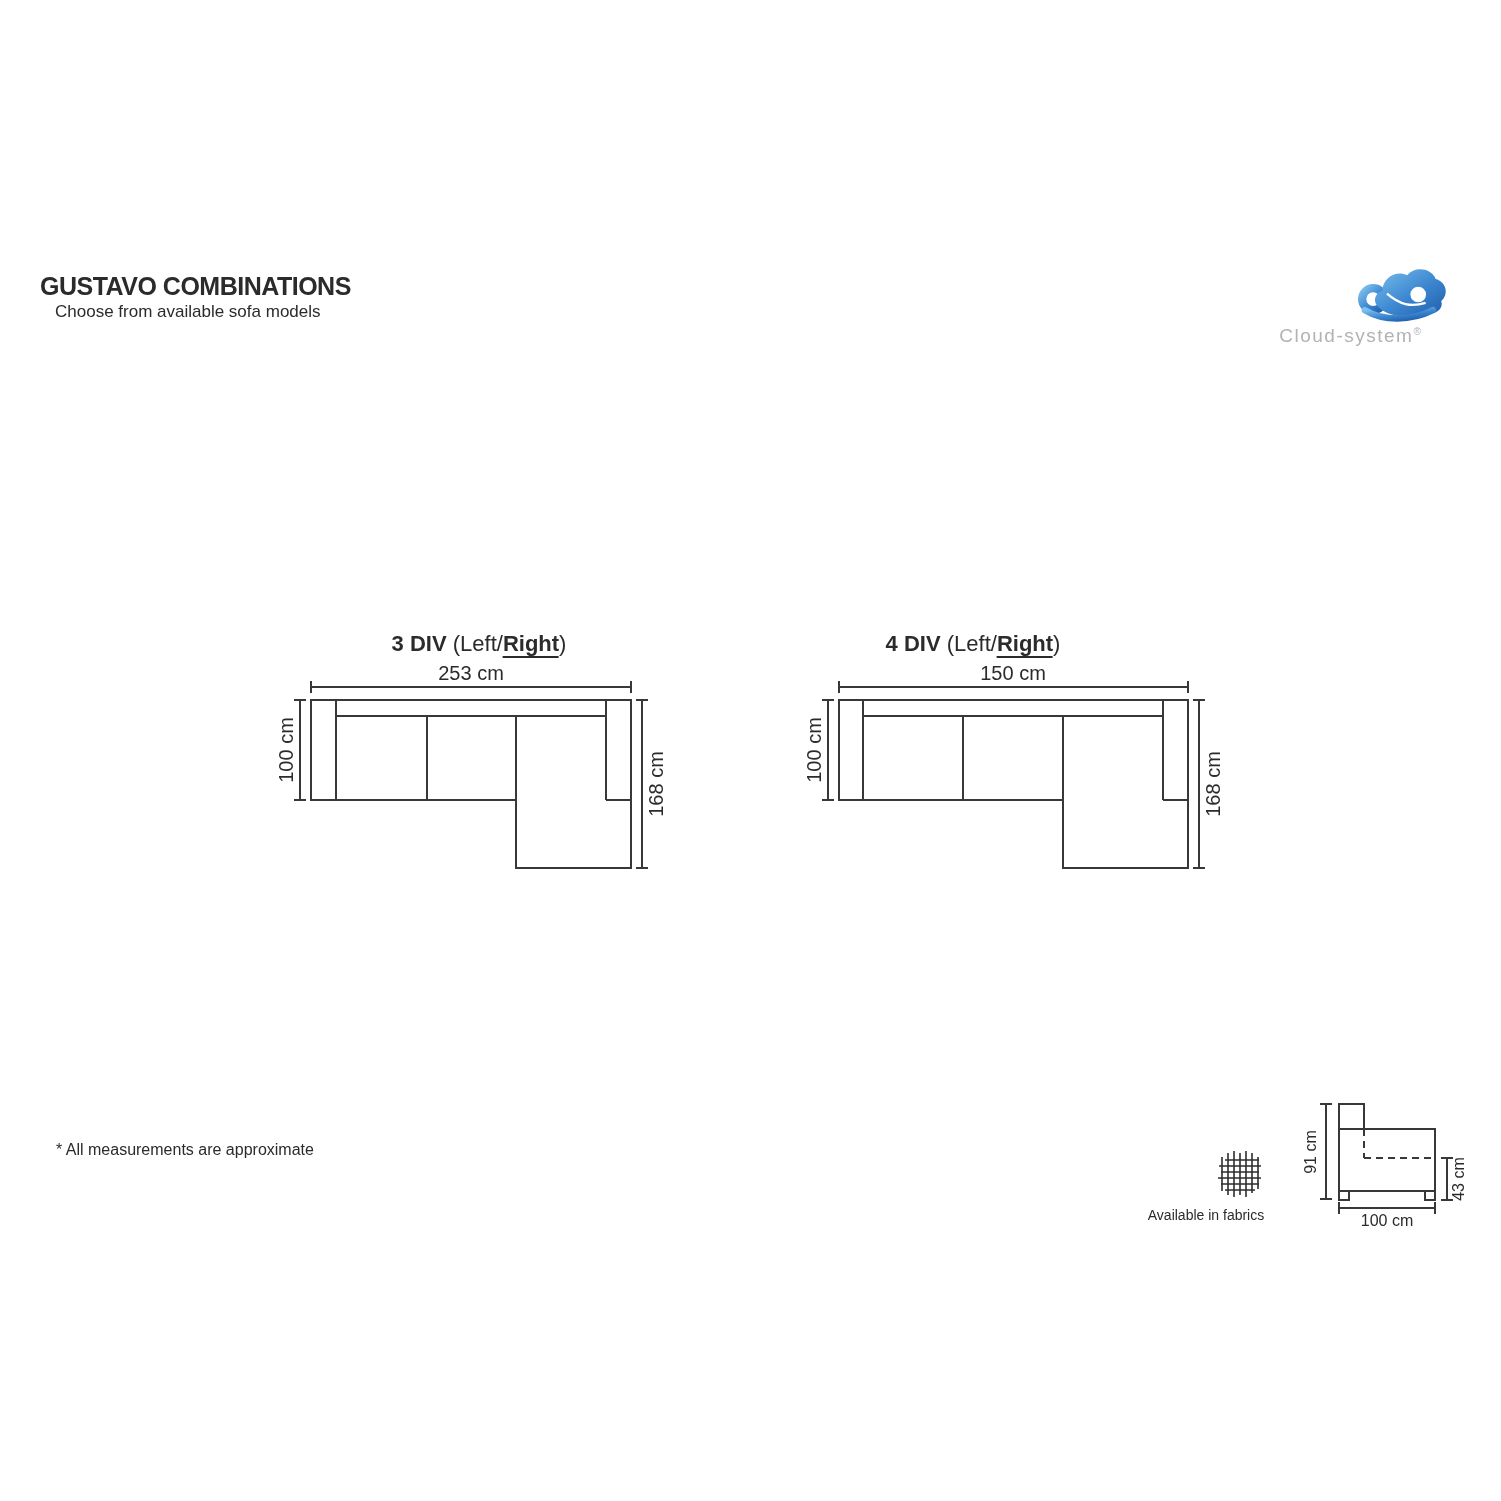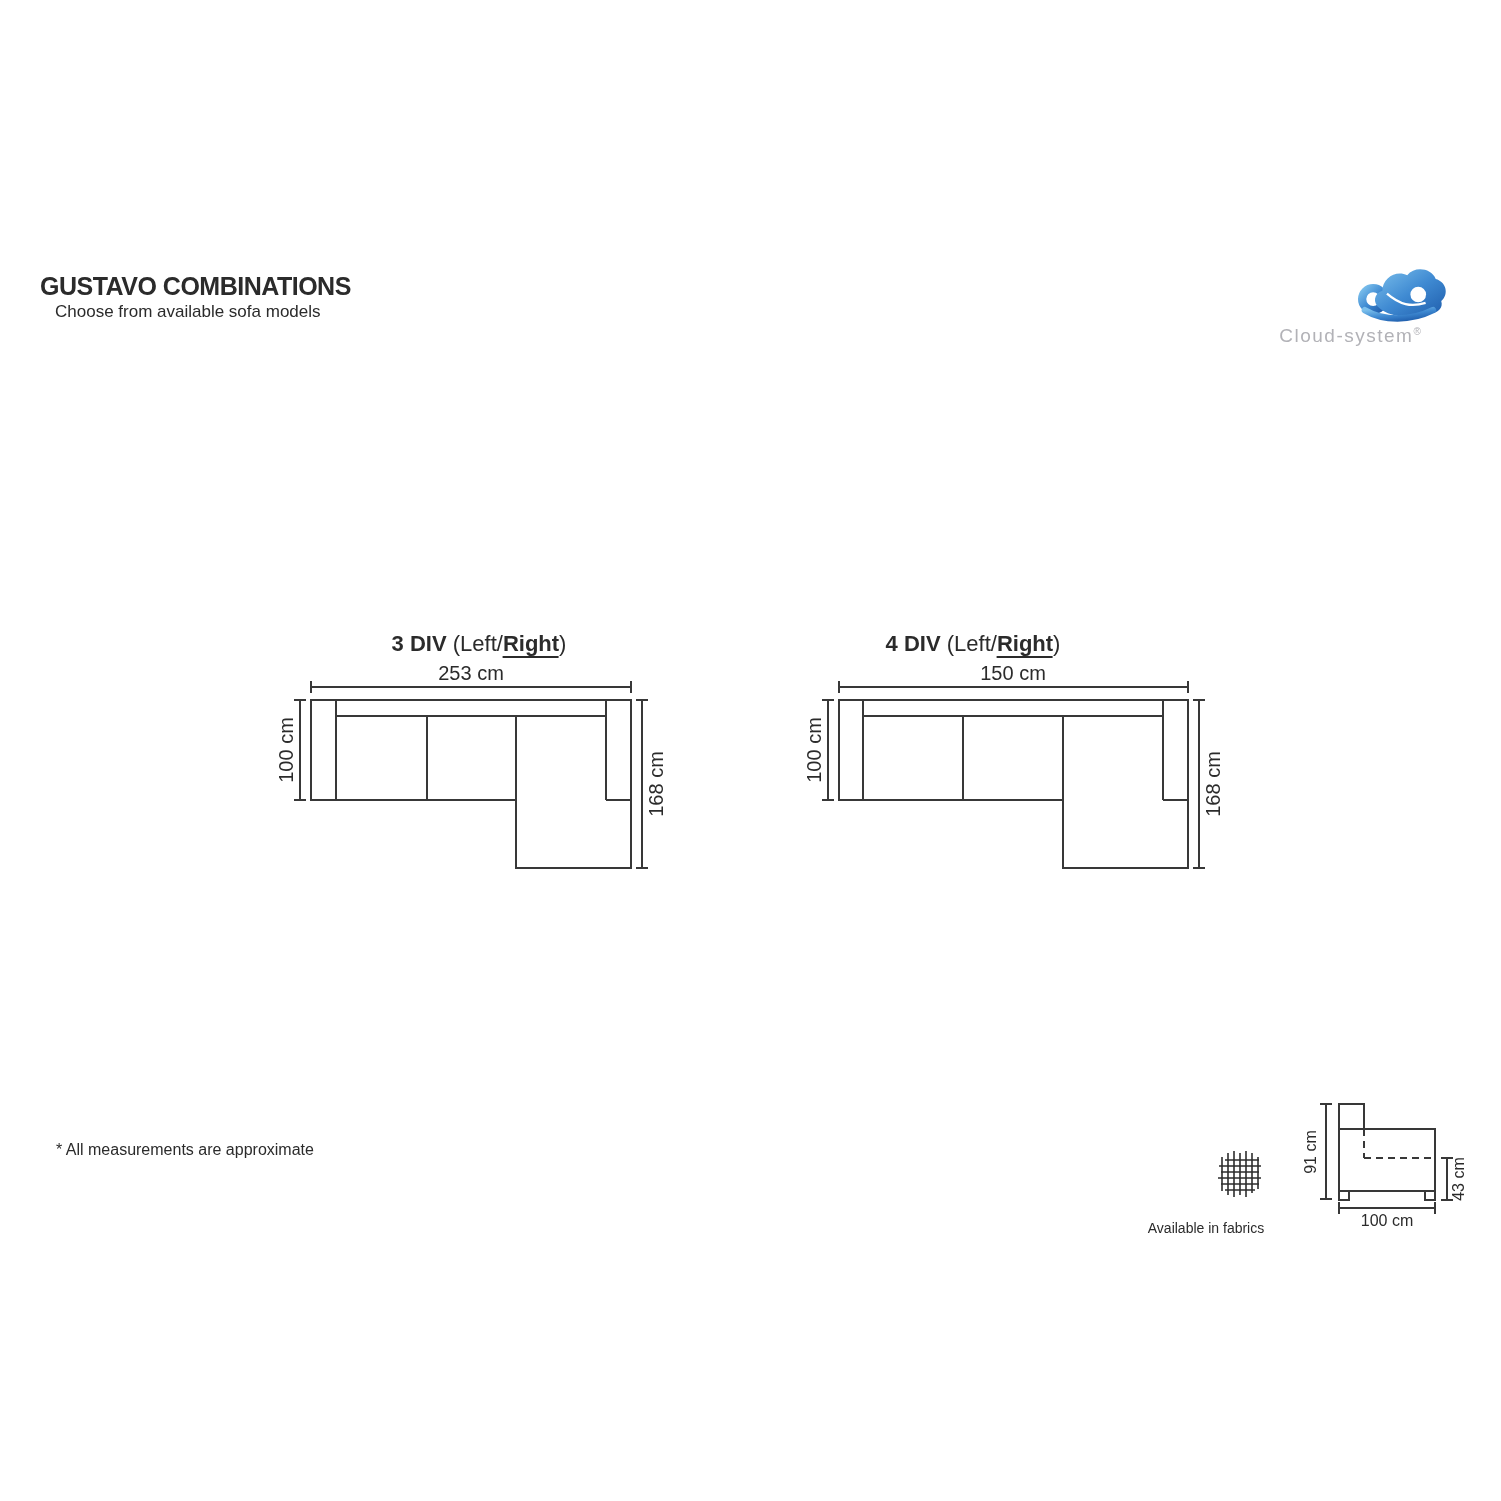--- a/index.html
+++ b/index.html
@@ -104,17 +104,17 @@
   <div class="abs dim rot" style="left:656px; top:784px;">168 cm</div>
 
   <div class="abs dim center" style="left:1013px; top:673px;">150 cm</div>
   <div class="abs dim rot" style="left:814px; top:750px;">100 cm</div>
   <div class="abs dim rot" style="left:1213px; top:784px;">168 cm</div>
 
   <div class="abs sdim rot" style="left:1311px; top:1152px;">91 cm</div>
   <div class="abs sdim rot" style="left:1459px; top:1179px;">43 cm</div>
   <div class="abs sdim center" style="left:1387px; top:1221px;">100 cm</div>
 
-  <div class="abs fabric-label" style="left:1206px; top:1207px;margin-top:13px;">Available in fabrics</div>
+  <div class="abs fabric-label" style="left:1206px; top:1207px;">Available in fabrics</div>
 
   <div class="abs footnote" style="left:40px; top:1141px;margin-left:16px;">* All measurements are approximate</div>
 
 </div>
 
 </body></html>

